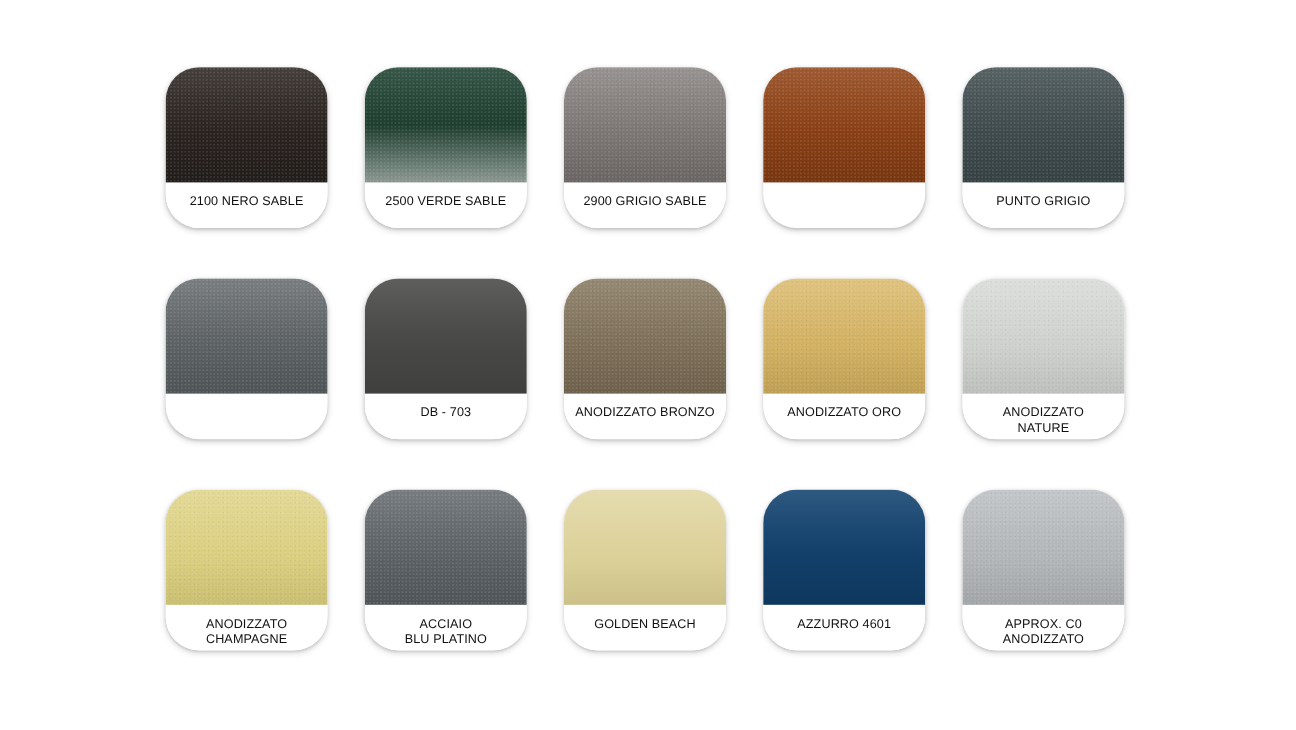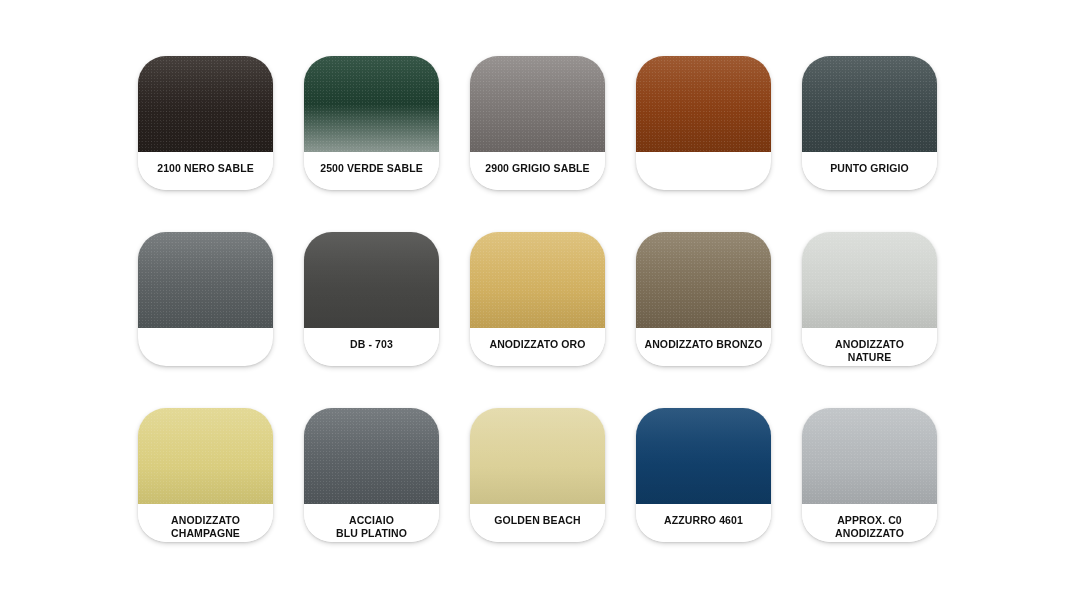--- a/index.html
+++ b/index.html
@@ -78,21 +78,21 @@
     display: flex;
     align-items: flex-start;
     justify-content: center;
     padding-top: 10px;
     box-sizing: border-box;
     background: #ffffff;
   }
 
   .swatch-label-text {
     font-size: 10.5px;
-    font-weight: bold;
+    font-weight: normal;
     color: #111111;
     text-align: center;
     line-height: 13px;
     letter-spacing: 0.1px;
     white-space: pre-line;
     padding: 0 4px;
   }
 </style>
 </head>
 <body>
@@ -128,29 +128,29 @@
     <div class="swatch-card">
       <div class="swatch-color textured sheen" style="background: linear-gradient(rgb(106, 111, 113) 0%, rgb(94, 99, 101) 45%, rgb(82, 88, 90) 100%);"></div>
     </div>
     <div class="swatch-card">
       <div class="swatch-color sheen" style="background: linear-gradient(rgb(76, 76, 74) 0%, rgb(71, 71, 69) 60%, rgb(67, 67, 65) 100%);"></div>
       <div class="swatch-label">
         <div class="swatch-label-text">DB - 703</div>
       </div>
     </div>
     <div class="swatch-card">
+      <div class="swatch-color textured sheen" style="background: linear-gradient(rgb(137, 123, 99) 0%, rgb(126, 112, 89) 50%, rgb(115, 101, 79) 100%);"></div>
+      <div class="swatch-label">
+        <div class="swatch-label-text">ANODIZZATO BRONZO</div>
+      </div>
+    </div>
+    <div class="swatch-card">
       <div class="swatch-color textured sheen" style="background: linear-gradient(rgb(219, 188, 112) 0%, rgb(211, 178, 99) 50%, rgb(201, 167, 87) 100%);"></div>
       <div class="swatch-label">
         <div class="swatch-label-text">ANODIZZATO ORO</div>
-      </div>
-    </div>
-    <div class="swatch-card">
-      <div class="swatch-color textured sheen" style="background: linear-gradient(rgb(137, 123, 99) 0%, rgb(126, 112, 89) 50%, rgb(115, 101, 79) 100%);"></div>
-      <div class="swatch-label">
-        <div class="swatch-label-text">ANODIZZATO BRONZO</div>
       </div>
     </div>
     <div class="swatch-card">
       <div class="swatch-color textured sheen" style="background: linear-gradient(rgb(216, 219, 215) 0%, rgb(207, 210, 206) 50%, rgb(198, 201, 197) 100%);"></div>
       <div class="swatch-label">
         <div class="swatch-label-text">ANODIZZATO
 NATURE</div>
       </div>
     </div>
     <div class="swatch-card">

